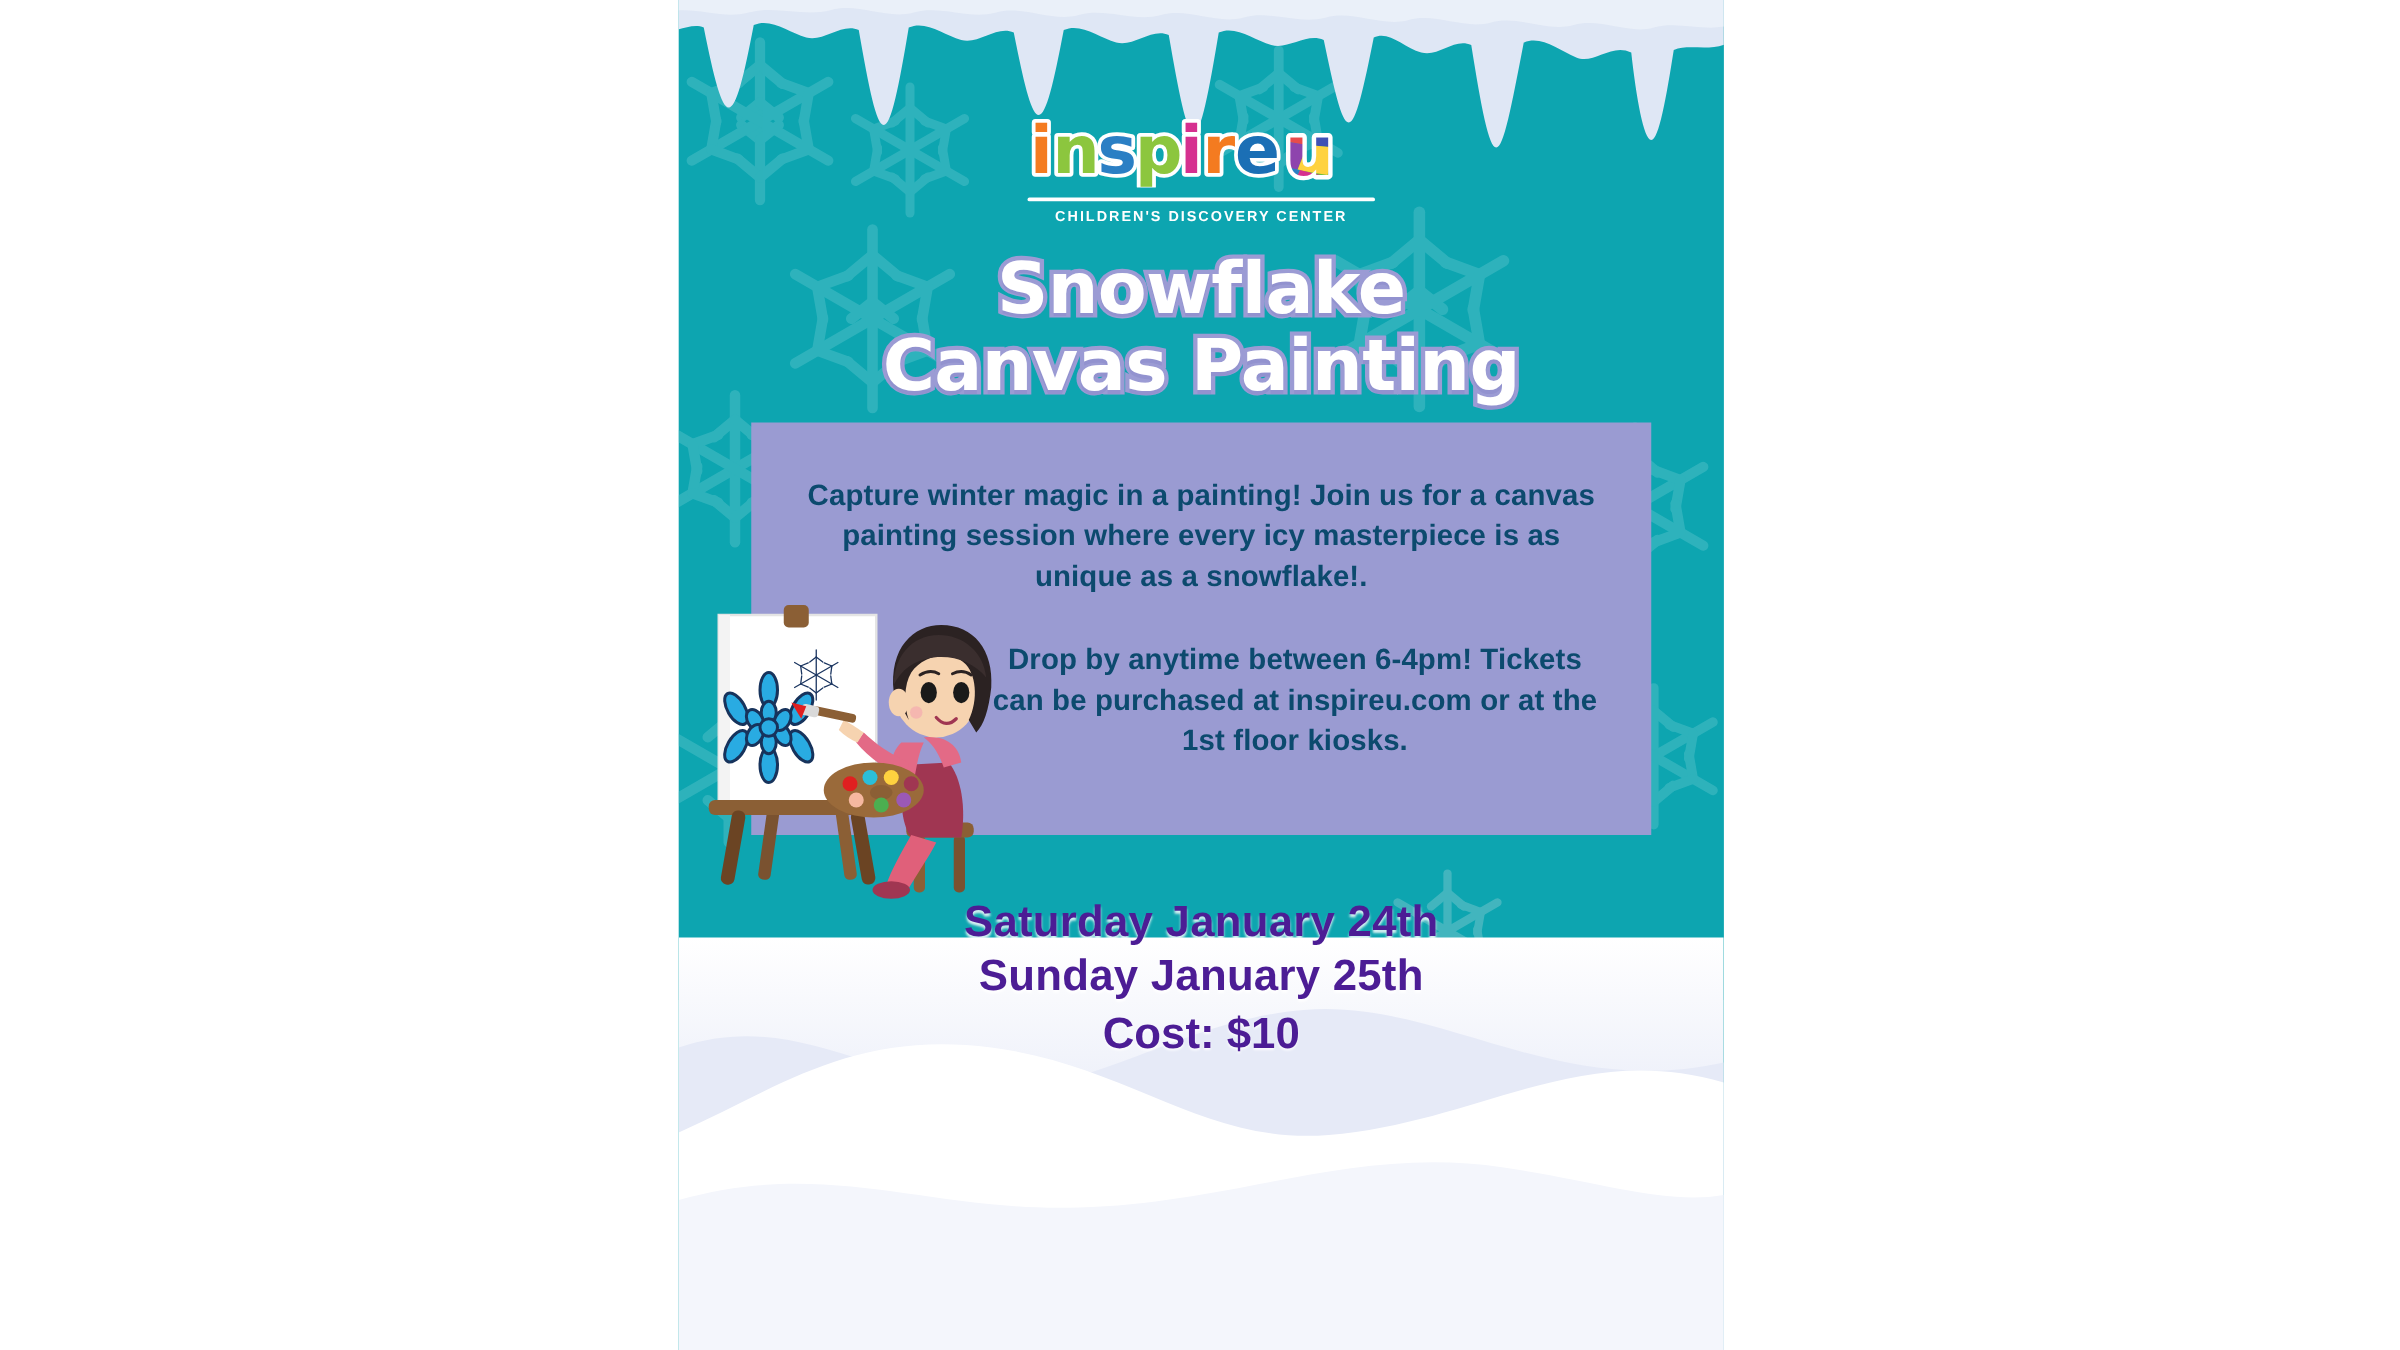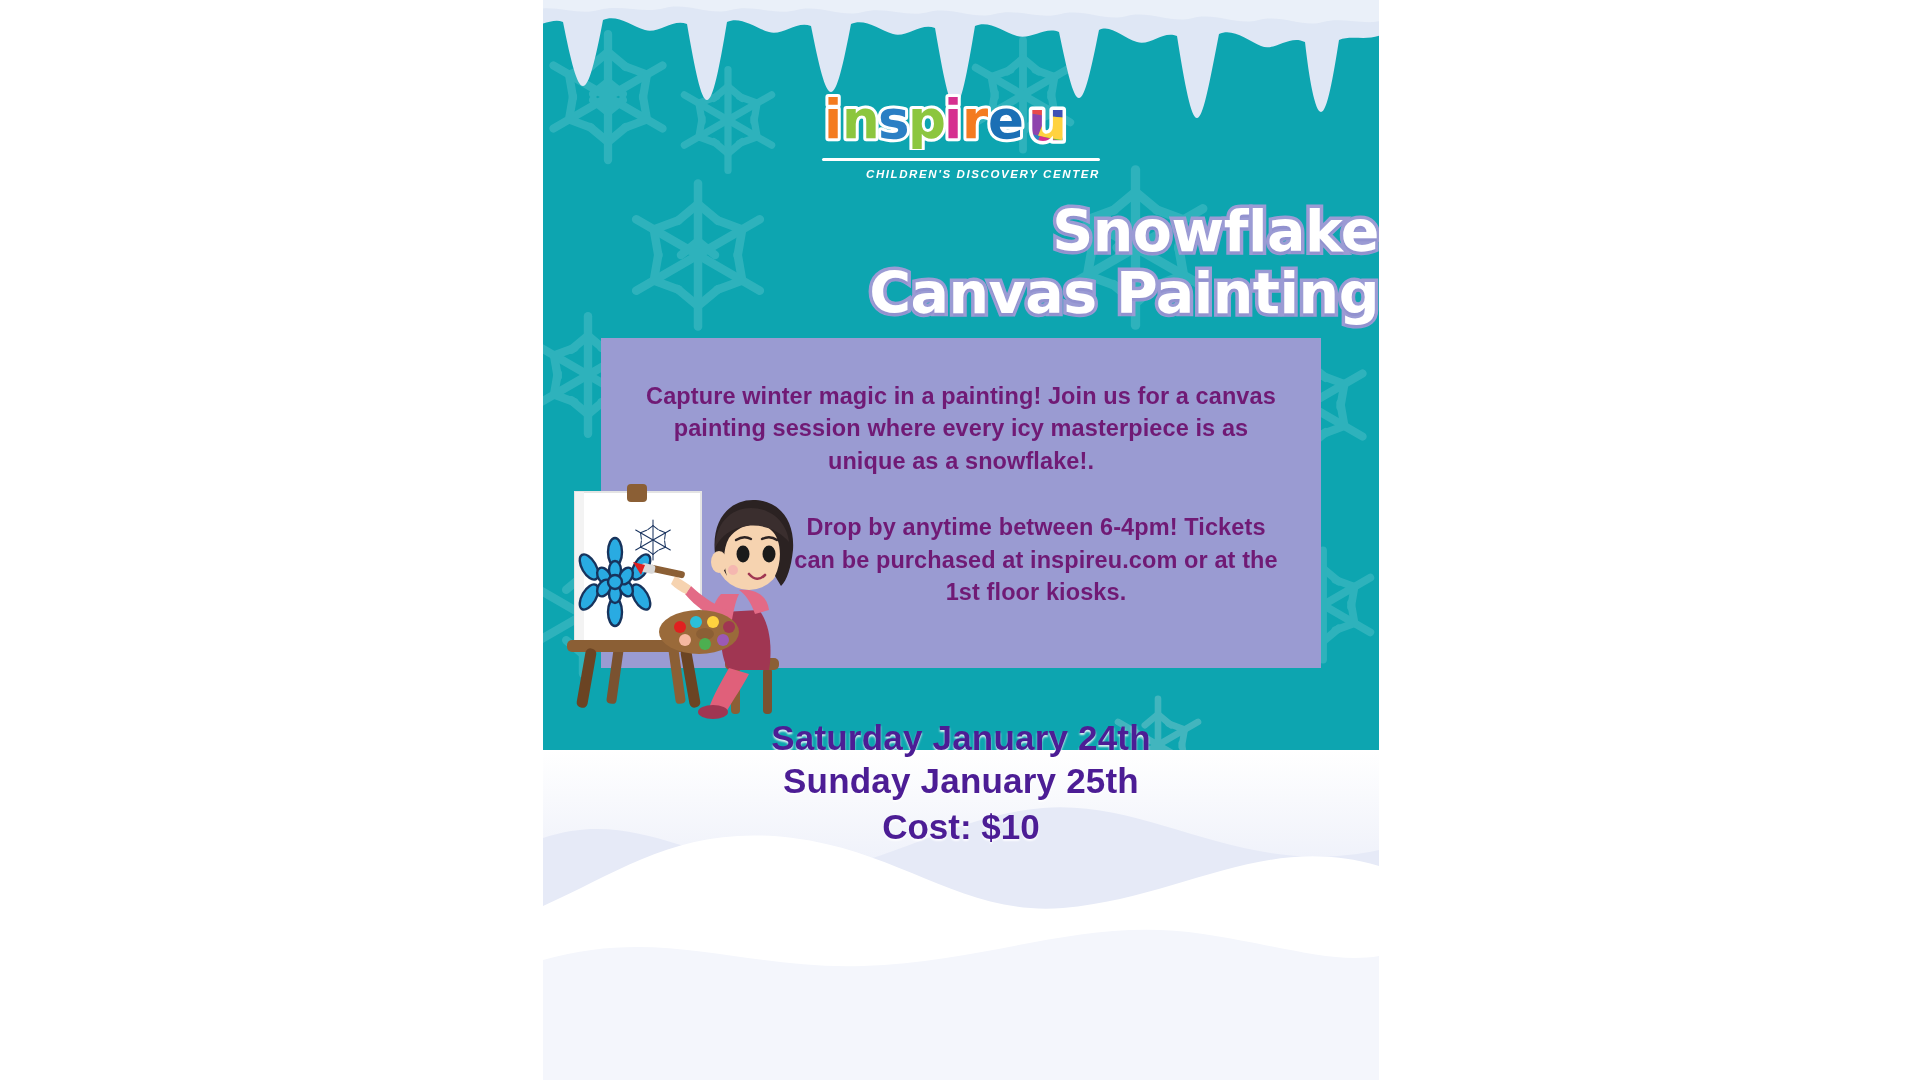--- a/index.html
+++ b/index.html
@@ -39,26 +39,26 @@
   .logo-wrap {
     position: absolute; left: 0; right: 0; top: 88px;
     display: flex; flex-direction: column; align-items: center;
   }
   .logo-word { display: flex; align-items: flex-end; height: 62px; }
   .logo-rule {
     width: 278px; height: 3px; background: #ffffff; margin-top: 8px; border-radius: 2px;
   }
   .logo-tag {
     margin-top: 7px; color: #ffffff; font-size: 11.5px; font-weight: bold;
-    font-style: italic; letter-spacing: 1.6px; text-align: right; width: 278px;
+    letter-spacing: 1.6px; text-align: center; width: 278px;
   }
 
   
   .title-block {
-    position: absolute; left: 0; right: 0; top: 200px; text-align: right;
+    position: absolute; left: 0; right: 0; top: 200px; text-align: center;
     line-height: 1.02;
   }
   .title-line {
     font-family: "DejaVu Sans", sans-serif;
     font-weight: bold;
     font-size: 57px;
     color: #ffffff;
     letter-spacing: -0.5px;
     -webkit-text-stroke: 7px #9b9bd4;
     paint-order: stroke fill;
@@ -68,21 +68,21 @@
   }
 
   
   .panel {
     position: absolute;
     left: 58px; top: 338px; width: 720px; height: 330px;
     background: #9a9bd2;
   }
   .panel-inner { padding: 42px 38px 0 38px; text-align: center; }
   .para {
-    color: #701a75; font-weight: bold; font-size: 23.5px; line-height: 1.38;
+    color: #0c4a6e; font-weight: bold; font-size: 23.5px; line-height: 1.38;
     letter-spacing: .1px;
   }
   .para.two { margin-top: 34px; padding-left: 150px; }
 
   
   .illus { position: absolute; left: 10px; top: 482px; width: 250px; height: 240px; }
 
   
   .dates {
     position: absolute; left: 0; right: 0; top: 716px; text-align: center;

